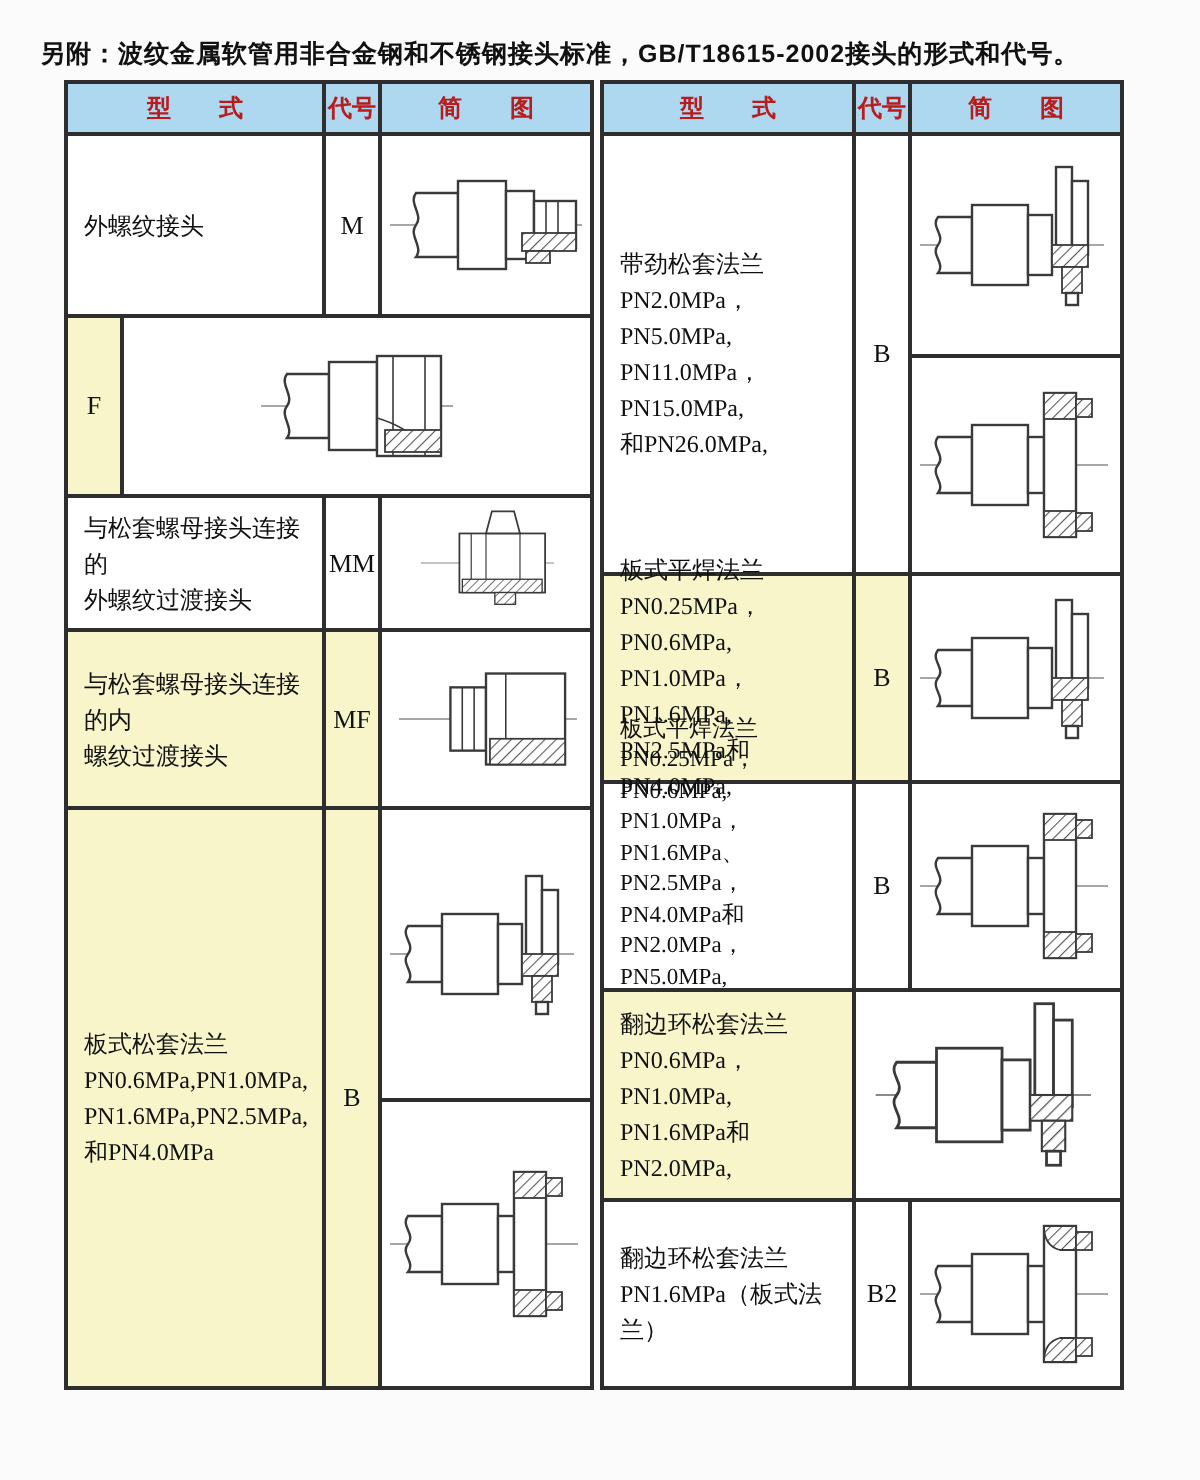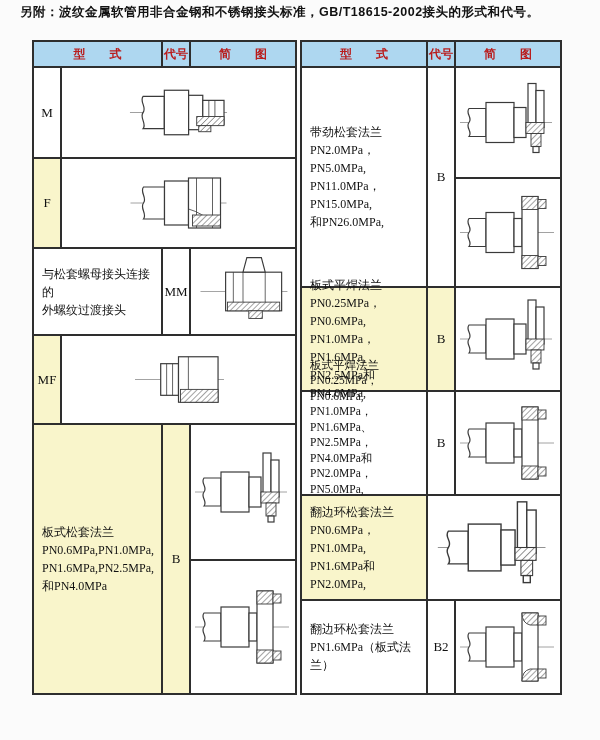--- a/index.html
+++ b/index.html
@@ -9,21 +9,21 @@
     --page-bg:#fbfbfb;
   }
   *{box-sizing:border-box;margin:0;padding:0;}
   html,body{background:#e8e8e8;}
   .page{
     position:relative;width:600px;height:740px;background:var(--page-bg);
     font-family:"Liberation Sans","DejaVu Sans",sans-serif;color:#141414;
     overflow:hidden;
   }
   .title{
-    position:absolute;left:20px;top:4px;font-size:12.5px;font-weight:bold;
+    position:absolute;left:20px;top:19px;font-size:12.5px;font-weight:bold;
     letter-spacing:0.5px;color:#111;white-space:nowrap;
   }
   .tbl{
     position:absolute;top:40px;height:655px;border:2px solid var(--border-c);
     background:#fff;display:flex;flex-direction:column;
   }
   .tbl-left{left:32px;width:265px;}
   .tbl-right{left:300px;width:262px;}
   .thead{
     display:flex;height:26px;flex:0 0 26px;background:var(--header-bg);
@@ -79,20 +79,23 @@
   <div class="title">另附：波纹金属软管用非合金钢和不锈钢接头标准，GB/T18615-2002接头的形式和代号。</div>
 
   <div class="tbl tbl-left">
     <div class="thead">
       <div class="th c-type">型　　式</div>
       <div class="th c-code">代号</div>
       <div class="th c-diag">简　　图</div>
     </div>
 
     <div class="trow" style="height:91px">
+      <div class="td type c-type">
+        <div class="type-text">外螺纹接头</div>
+      </div>
       <div class="td code c-code">M</div>
       <div class="td diag c-diag">
         <svg class="dsvg" viewBox="0 0 104 88" preserveAspectRatio="xMidYMid meet">
           <line class="cl" x1="4" y1="44" x2="100" y2="44"></line>
           <path class="pt" d="M17,28 c-4,5 4,11 0,16 c-4,5 4,11 0,16 h21 v-32 z"></path>
           <rect class="pt" x="38" y="22" width="24" height="44"></rect>
           <rect class="pt" x="62" y="27" width="14" height="34"></rect>
           <rect class="pt" x="76" y="32" width="21" height="24"></rect>
           <line class="ln" x1="82" y1="32" x2="82" y2="56"></line>
           <line class="ln" x1="88" y1="32" x2="88" y2="56"></line>
@@ -111,41 +114,45 @@
           <rect class="pt" x="38" y="22" width="24" height="44"></rect>
           <rect class="pt" x="62" y="19" width="32" height="50"></rect>
           <line class="ln" x1="70" y1="19" x2="70" y2="69"></line>
           <line class="ln" x1="86" y1="19" x2="86" y2="69"></line>
           <path class="ln" d="M62,50 q14,4 24,14"></path>
           <rect class="ht" x="66" y="56" width="28" height="11"></rect>
         </svg>
       </div>
     </div>
 
-    <div class="trow" style="height:87px">
+    <div class="trow" style="height:67px">
       <div class="td type c-type">
         <div class="type-text">与松套螺母接头连接的
 外螺纹过渡接头</div>
       </div>
       <div class="td code c-code">MM</div>
       <div class="td diag c-diag">
         <svg class="dsvg" viewBox="0 0 104 88" preserveAspectRatio="xMidYMid meet">
           <line class="cl" x1="8" y1="44" x2="98" y2="44"></line>
           <rect class="pt" x="34" y="24" width="58" height="40"></rect>
           <path class="pt" d="M52,24 l4,-15 h15 l4,15 z"></path>
           <line class="ln" x1="52" y1="24" x2="52" y2="64"></line>
           <line class="ln" x1="75" y1="24" x2="75" y2="64"></line>
           <line class="ln" x1="42" y1="24" x2="42" y2="64"></line>
           <rect class="ht" x="36" y="55" width="54" height="9"></rect>
           <rect class="ht" x="58" y="64" width="14" height="8"></rect>
         </svg>
       </div>
     </div>
 
     <div class="trow" style="height:89px">
+      <div class="td type c-type hl">
+        <div class="type-text">与松套螺母接头连接的内
+螺纹过渡接头</div>
+      </div>
       <div class="td code c-code hl">MF</div>
       <div class="td diag c-diag">
         <svg class="dsvg" viewBox="0 0 104 88" preserveAspectRatio="xMidYMid meet">
           <line class="cl" x1="8" y1="44" x2="98" y2="44"></line>
           <rect class="pt" x="34" y="28" width="18" height="32"></rect>
           <line class="ln" x1="40" y1="28" x2="40" y2="60"></line>
           <line class="ln" x1="46" y1="28" x2="46" y2="60"></line>
           <rect class="pt" x="52" y="21" width="40" height="46"></rect>
           <line class="ln" x1="62" y1="21" x2="62" y2="67"></line>
           <rect class="ht" x="54" y="54" width="38" height="13"></rect>

